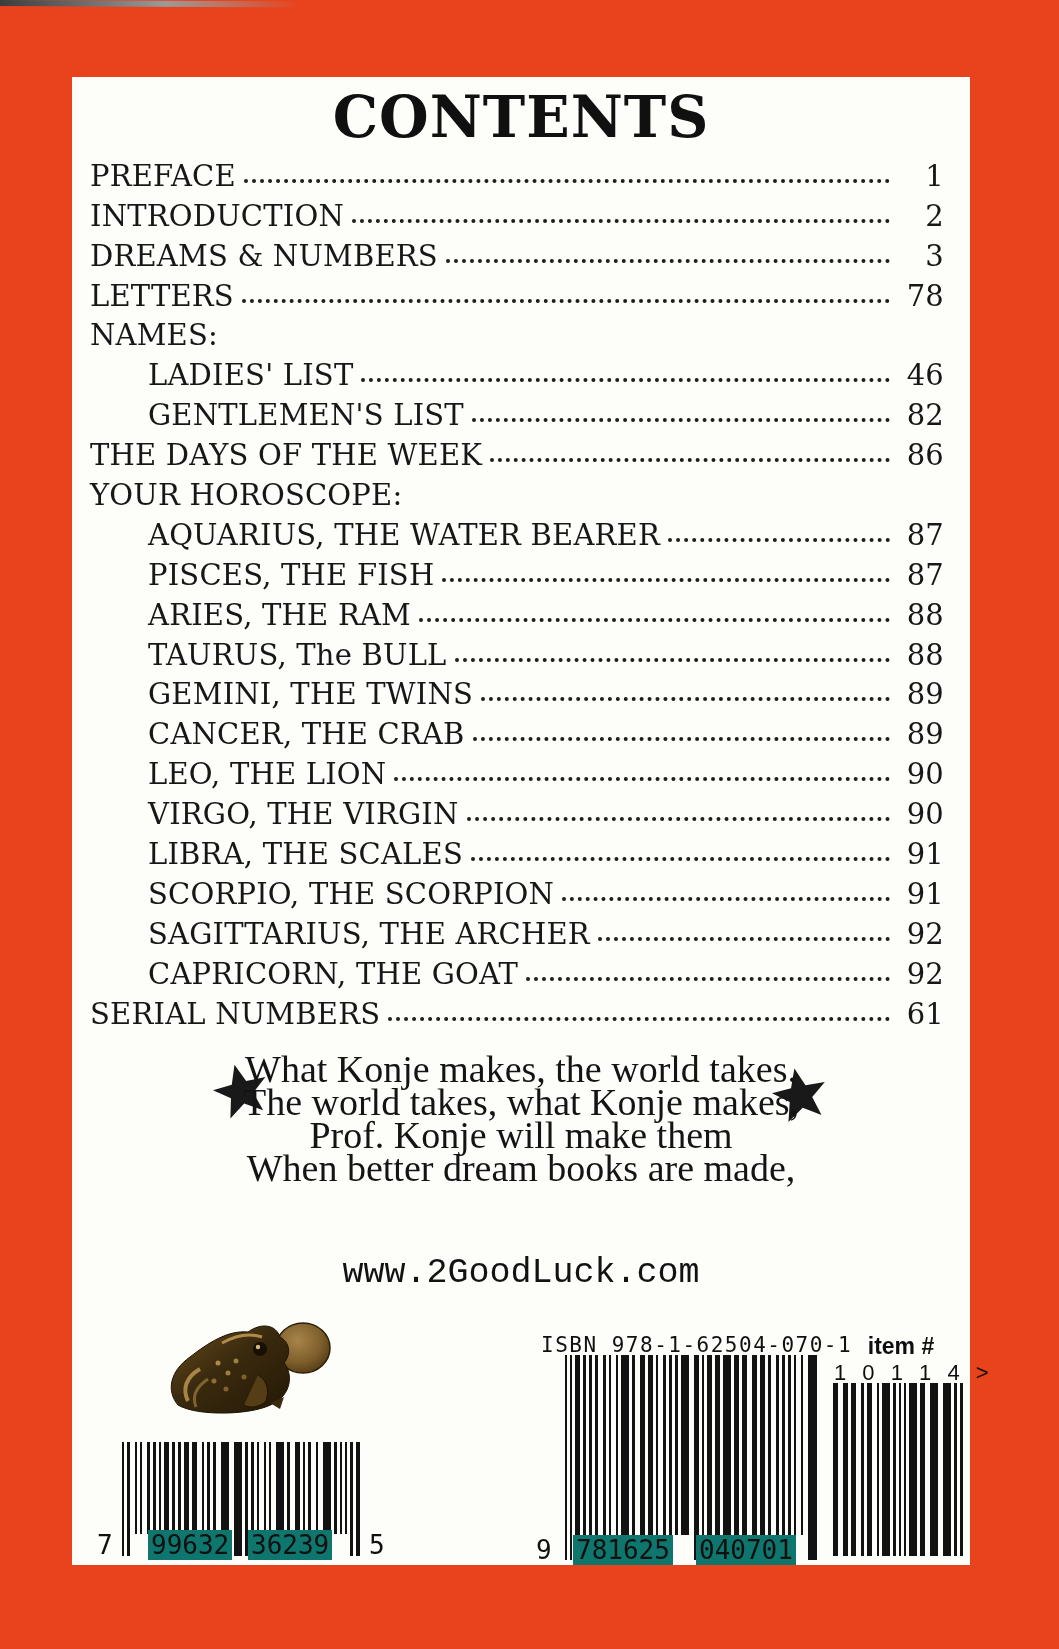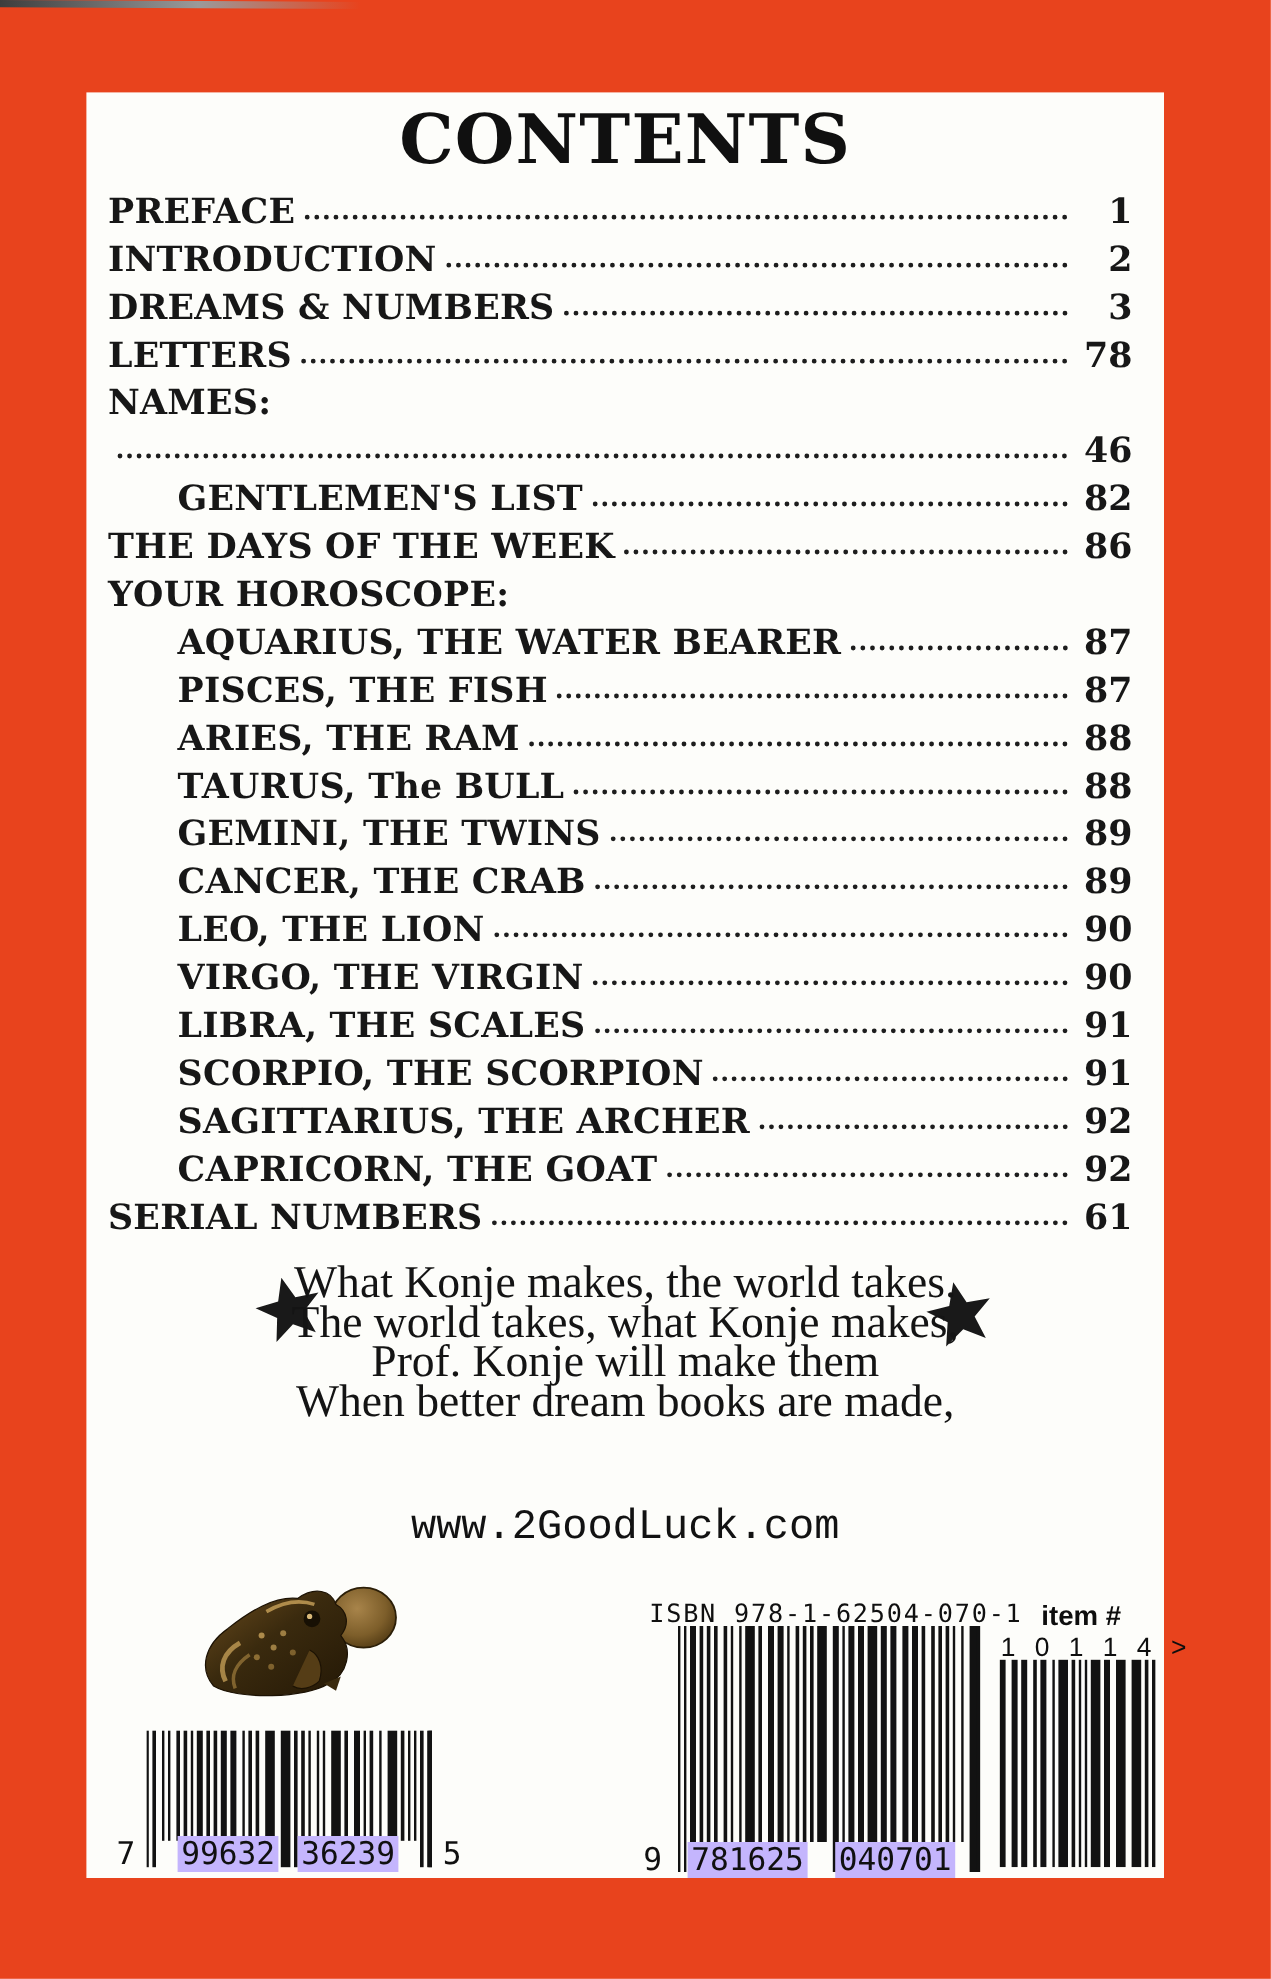--- a/index.html
+++ b/index.html
@@ -17,21 +17,21 @@
     position:absolute;left:72px;top:77px;width:898px;height:1488px;
     background:#fdfdfa;color:#161616;
   }
   .title{
     margin:6px 0 0 0;text-align:center;
     font-size:57px;font-weight:bold;letter-spacing:1px;color:#101010;
   }
   .toc{position:absolute;left:18px;right:26px;top:76px;}
   .toc-row{
     display:flex;align-items:flex-end;height:39.9px;
-    font-size:29px;font-weight:bold;letter-spacing:0.2px;color:#171717;
+    font-size:29px;font-weight:normal;letter-spacing:0.2px;color:#171717;
   }
   .toc-row .lbl{white-space:nowrap;}
   .toc-row.ind .lbl{padding-left:58px;}
   .leader{flex:1;margin:0 8px 10px 8px;border-bottom:4px dotted #1d1d1d;}
   .pgn{min-width:46px;text-align:right;}
   .star{position:absolute;width:58px;height:58px;}
   .star svg{display:block;}
   #star-left{left:140px;top:985px;transform:rotate(-14deg);}
   #star-right{left:699px;top:989px;transform:rotate(-12deg);}
   .quote{
@@ -41,21 +41,21 @@
   .website{
     position:absolute;left:0;right:0;top:1176px;text-align:center;
     font-family:Liberation Mono, monospace;font-size:35px;color:#121212;
   }
   .frog{position:absolute;left:90px;top:1240px;width:175px;height:110px;}
   .barcode svg{display:block;fill:#121212;}
   .upc{position:absolute;left:26px;top:1365px;width:310px;height:122px;}
   .upc .bars{position:absolute;left:24px;top:0;}
   .bdigit{
     position:absolute;font-family:"DejaVu Sans Mono", monospace;
-    font-size:26px;color:#101010;background:#c4b5fd;padding:0 3px;white-space:nowrap;
+    font-size:26px;color:#101010;background:#0f766e;padding:0 3px;white-space:nowrap;
   }
   .upc .d-lead{left:-4px;top:88px;background:transparent;}
   .upc .d-g1{left:50px;top:88px;}
   .upc .d-g2{left:150px;top:88px;}
   .upc .d-trail{left:268px;top:88px;background:transparent;}
   .ean{position:absolute;left:469px;top:1256px;width:300px;height:312px;}
   .ean .isbn{
     position:absolute;left:0;top:0;width:280px;text-align:center;white-space:nowrap;
     font-family:"DejaVu Sans Mono", monospace;font-size:21px;letter-spacing:1.5px;color:#101010;
   }
@@ -101,20 +101,21 @@
       </div>
       <div class="toc-row">
         <span class="lbl">LETTERS</span>
         <span class="leader"></span>
         <span class="pgn">78</span>
       </div>
       <div class="toc-row">
         <span class="lbl">NAMES:</span>
       </div>
       <div class="toc-row ind">
+        <span class="lbl">LADIES' LIST</span>
         <span class="leader"></span>
         <span class="pgn">46</span>
       </div>
       <div class="toc-row ind">
         <span class="lbl">GENTLEMEN'S LIST</span>
         <span class="leader"></span>
         <span class="pgn">82</span>
       </div>
       <div class="toc-row">
         <span class="lbl">THE DAYS OF THE WEEK</span>

